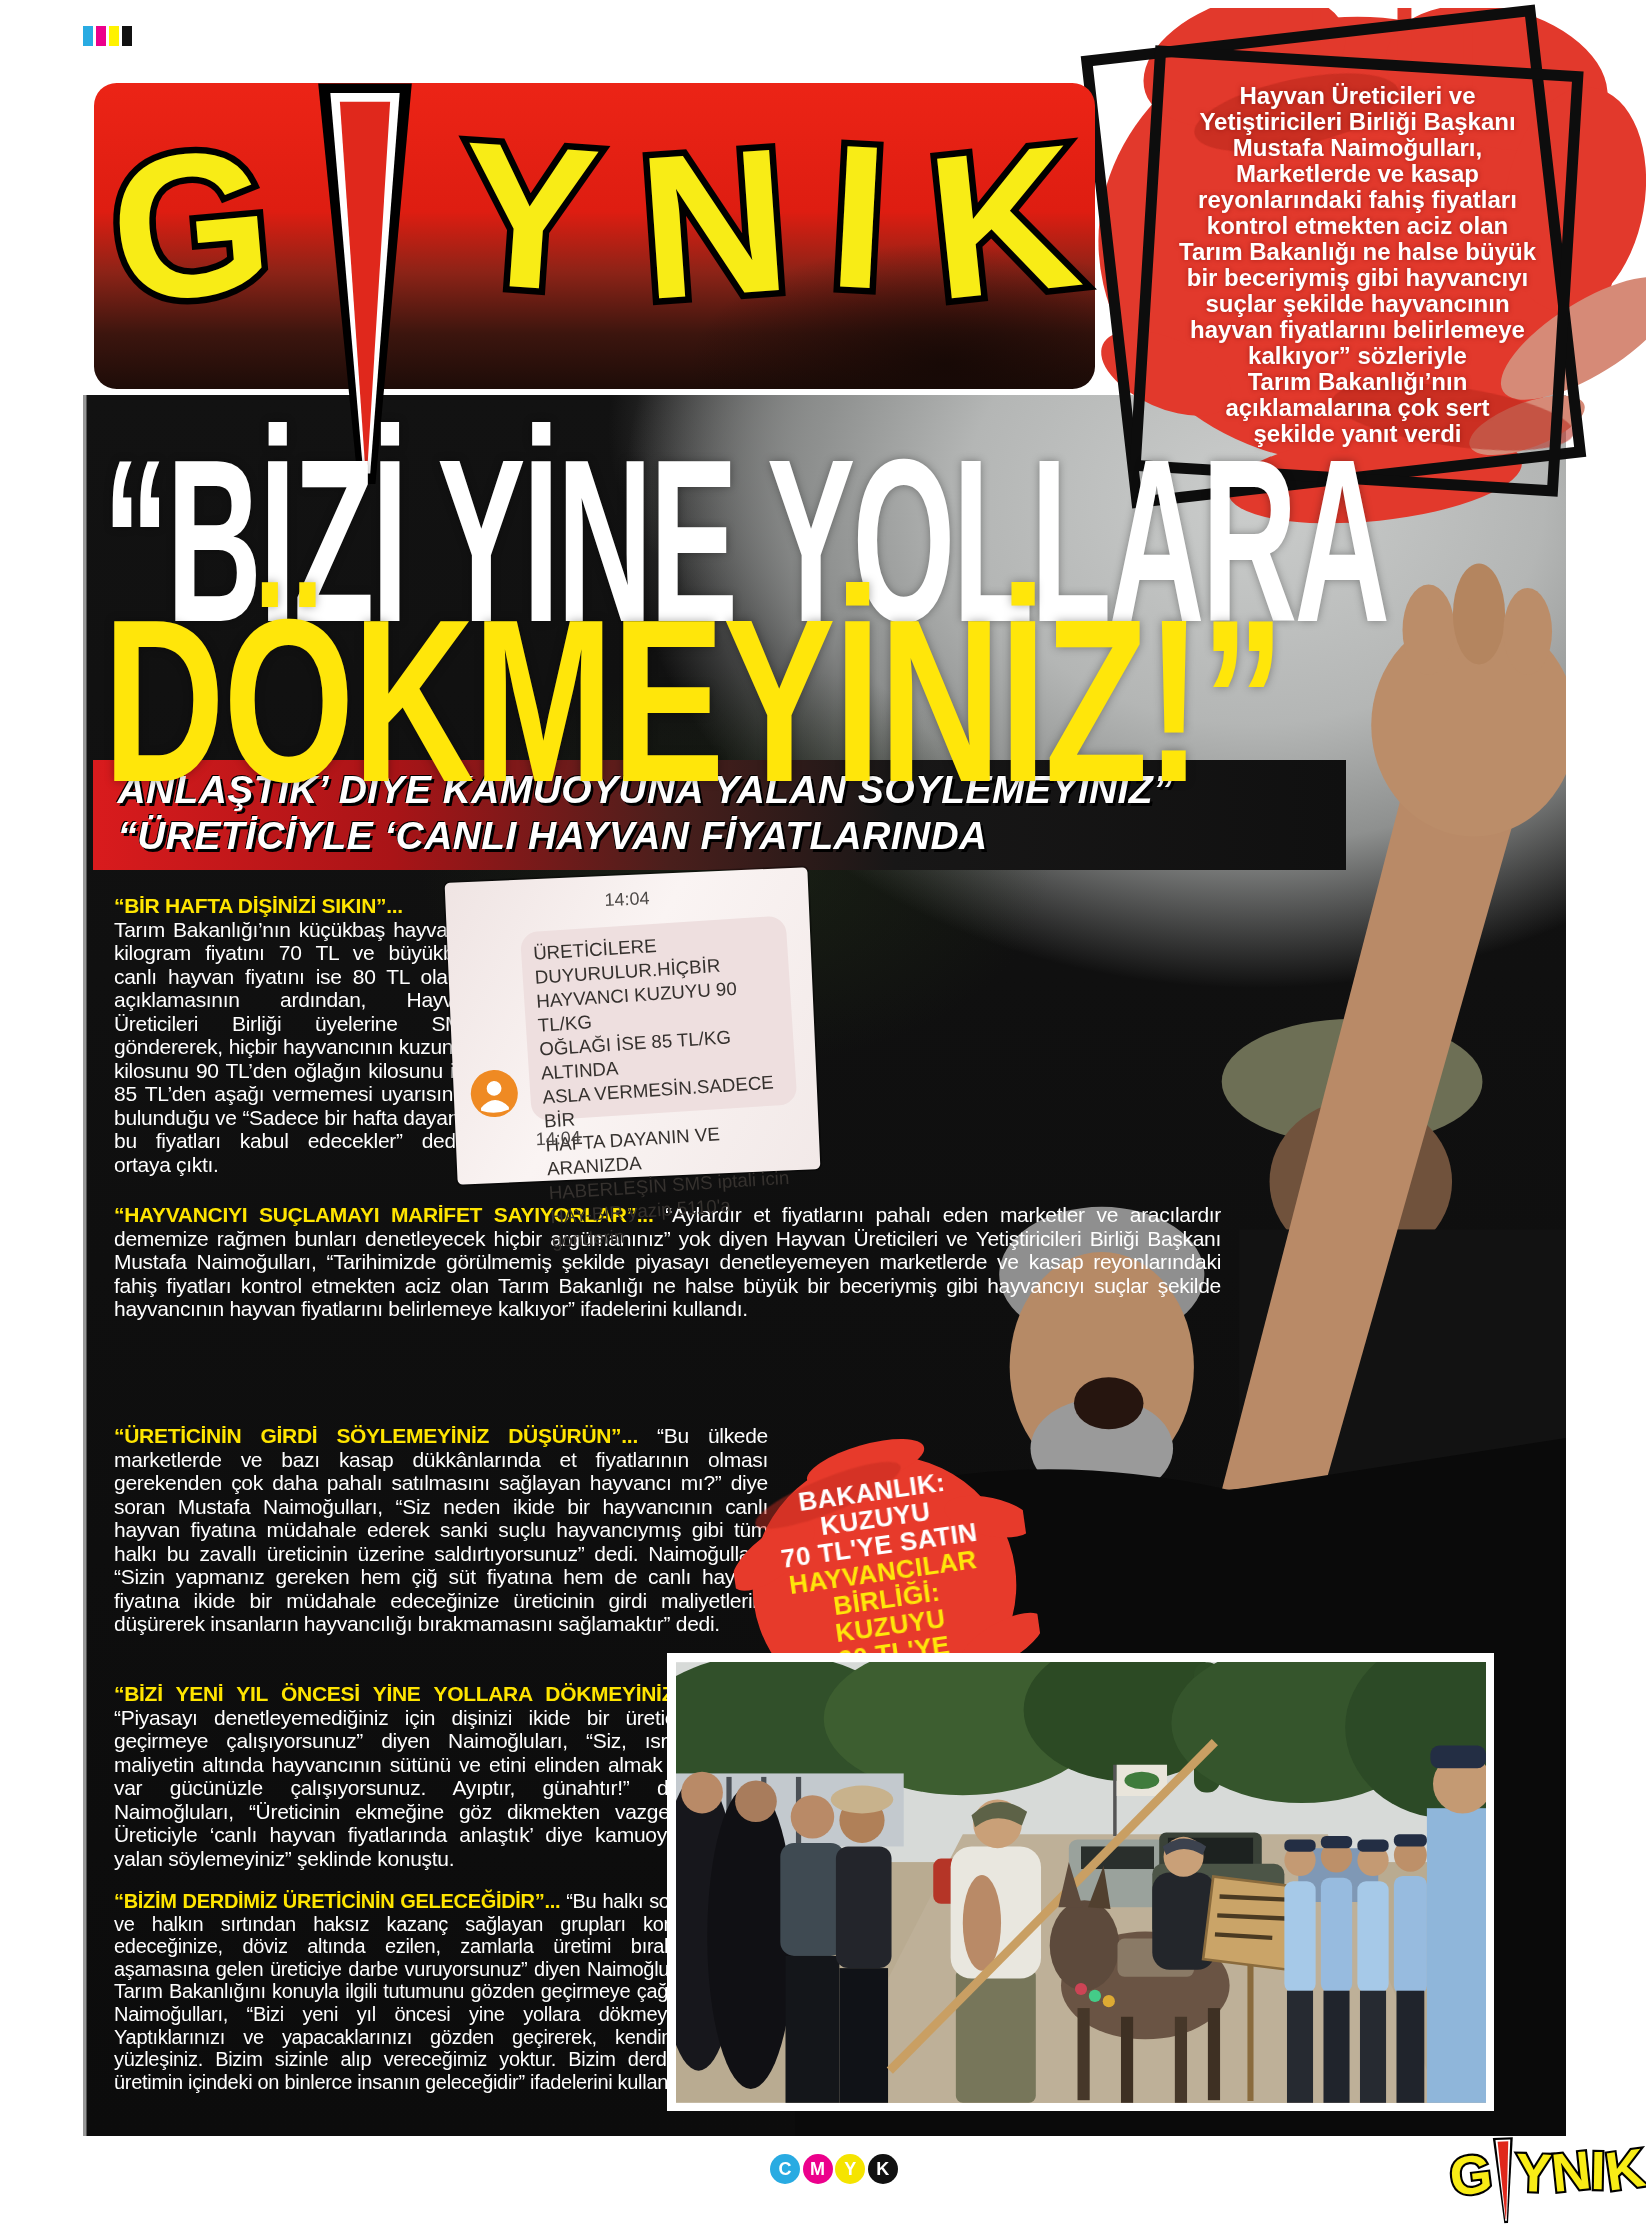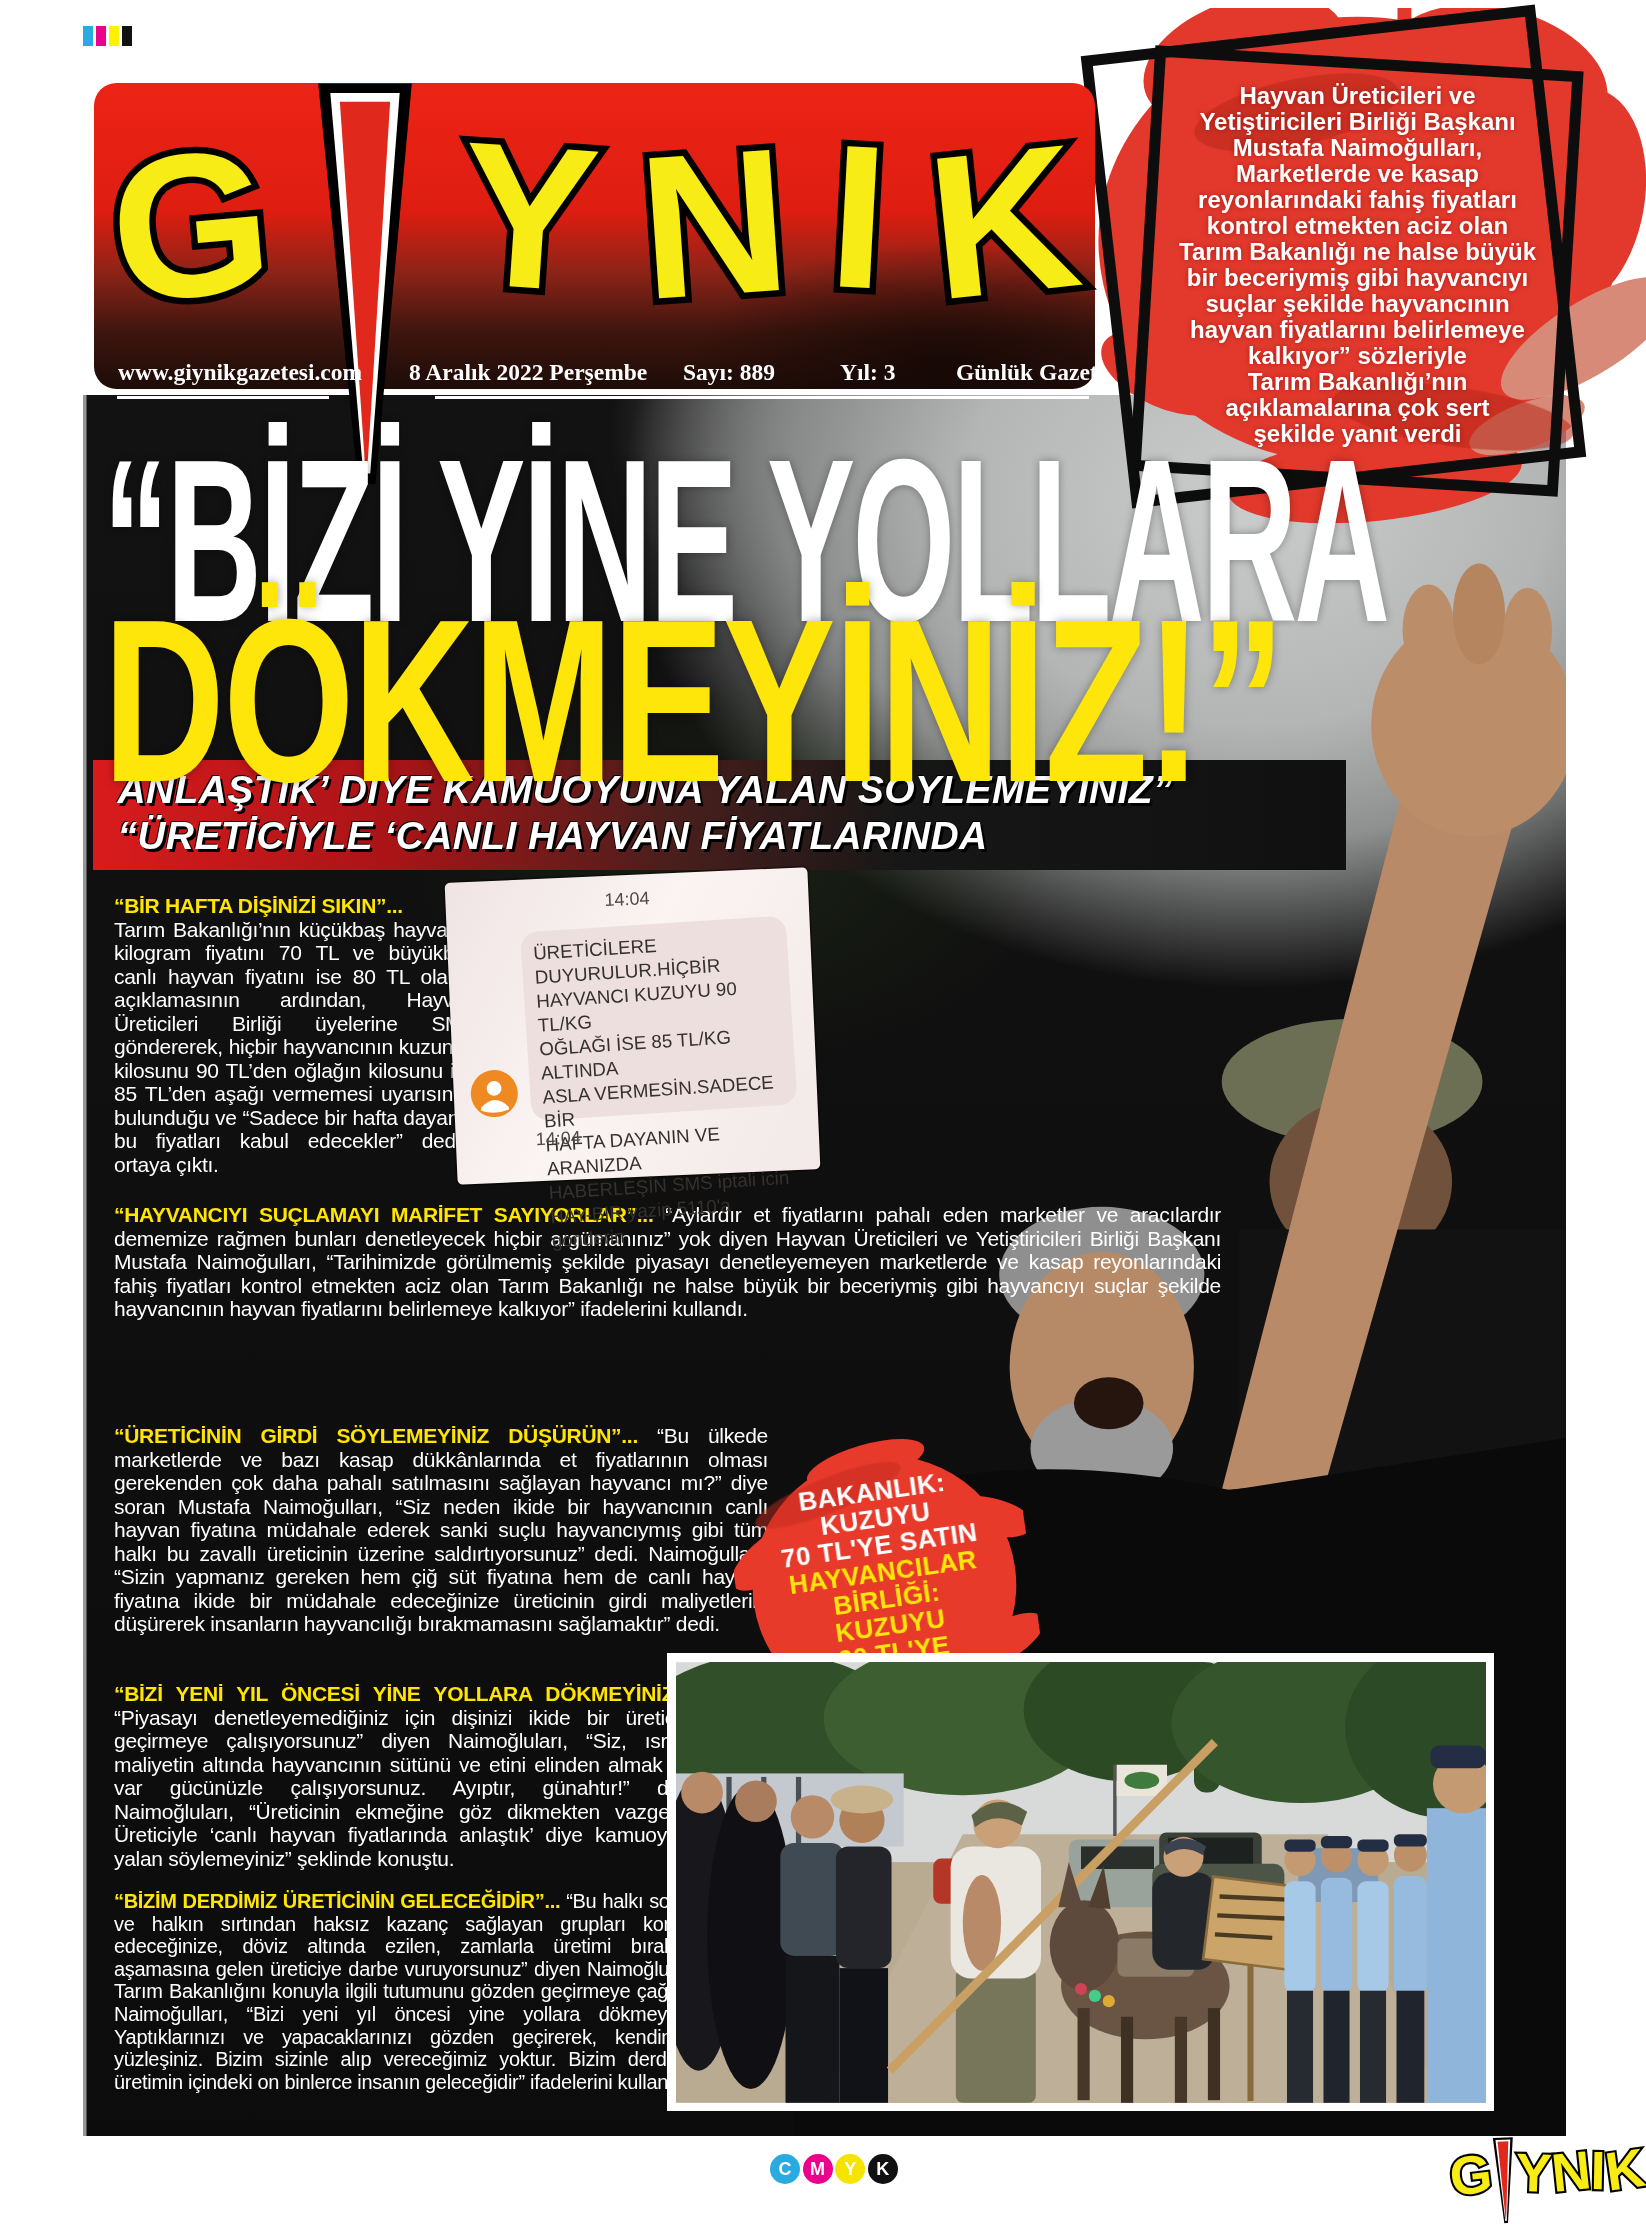--- a/index.html
+++ b/index.html
@@ -133,29 +133,20 @@
       <b class="lG">G</b>
       <svg class="spike" viewBox="0 0 120 470">
         <polygon points="6,6 114,6 72,468 52,468" fill="#000"></polygon>
         <polygon points="20,17 100,17 66,456 58,456" fill="#fff"></polygon>
         <polygon points="31,27 89,27 63,446 60,446" fill="#e0281c"></polygon>
       </svg>
       <b class="lY">Y</b>
       <b class="lN">N</b>
       <b class="lI">I</b>
       <b class="lK">K</b>
-    </div>
-    <div class="infobar">
-      <span class="ib-web">www.giynikgazetesi.com</span>
-      <span class="ib-date">8 Aralık 2022 Perşembe</span>
-      <span class="ib-issue">Sayı: 889</span>
-      <span class="ib-year">Yıl: 3</span>
-      <span class="ib-tag">Günlük Gazete</span>
-      <i class="ib-rule r1"></i>
-      <i class="ib-rule r2"></i>
     </div>
   </header>
 
   <div class="splash">
     <svg width="559" height="539" viewBox="0 0 643 620">
       <g fill="#e2392c">
         <ellipse cx="310" cy="268" rx="298" ry="258"></ellipse>
         <ellipse cx="180" cy="60" rx="120" ry="70" transform="rotate(-18 180 60)"></ellipse>
         <ellipse cx="470" cy="80" rx="130" ry="80" transform="rotate(14 470 80)"></ellipse>
         <rect x="208" y="0" width="14" height="90"></rect>

